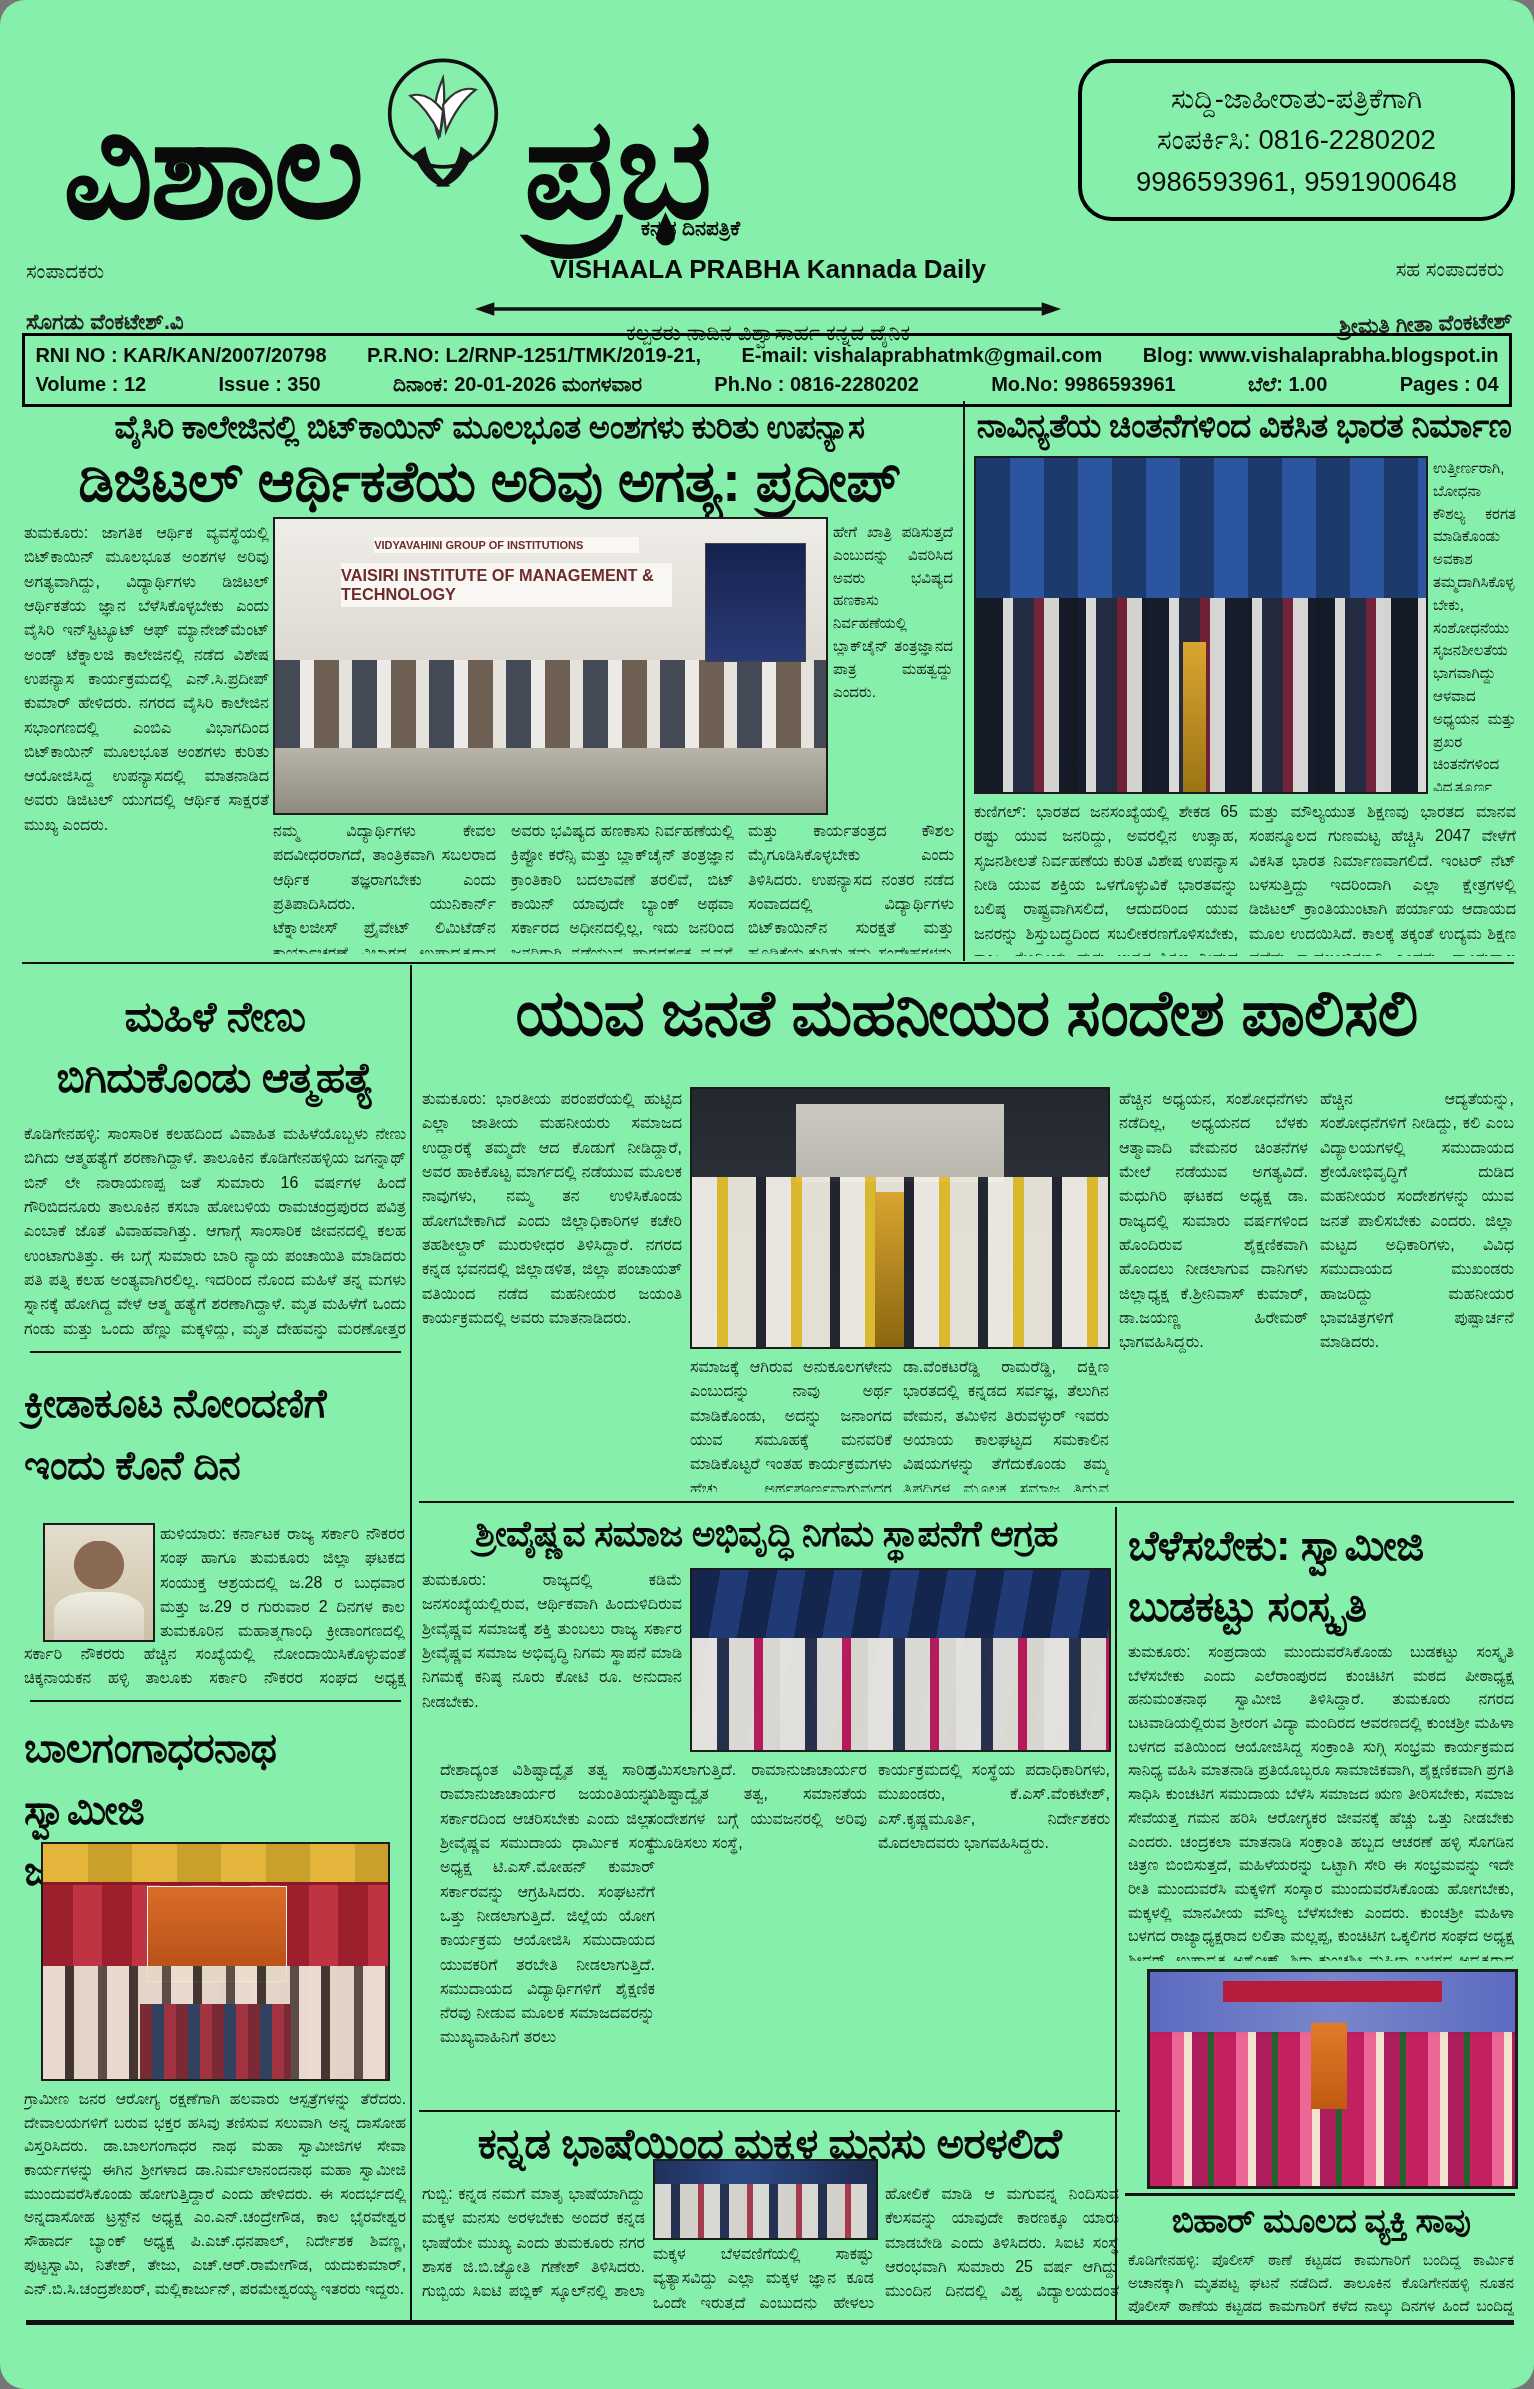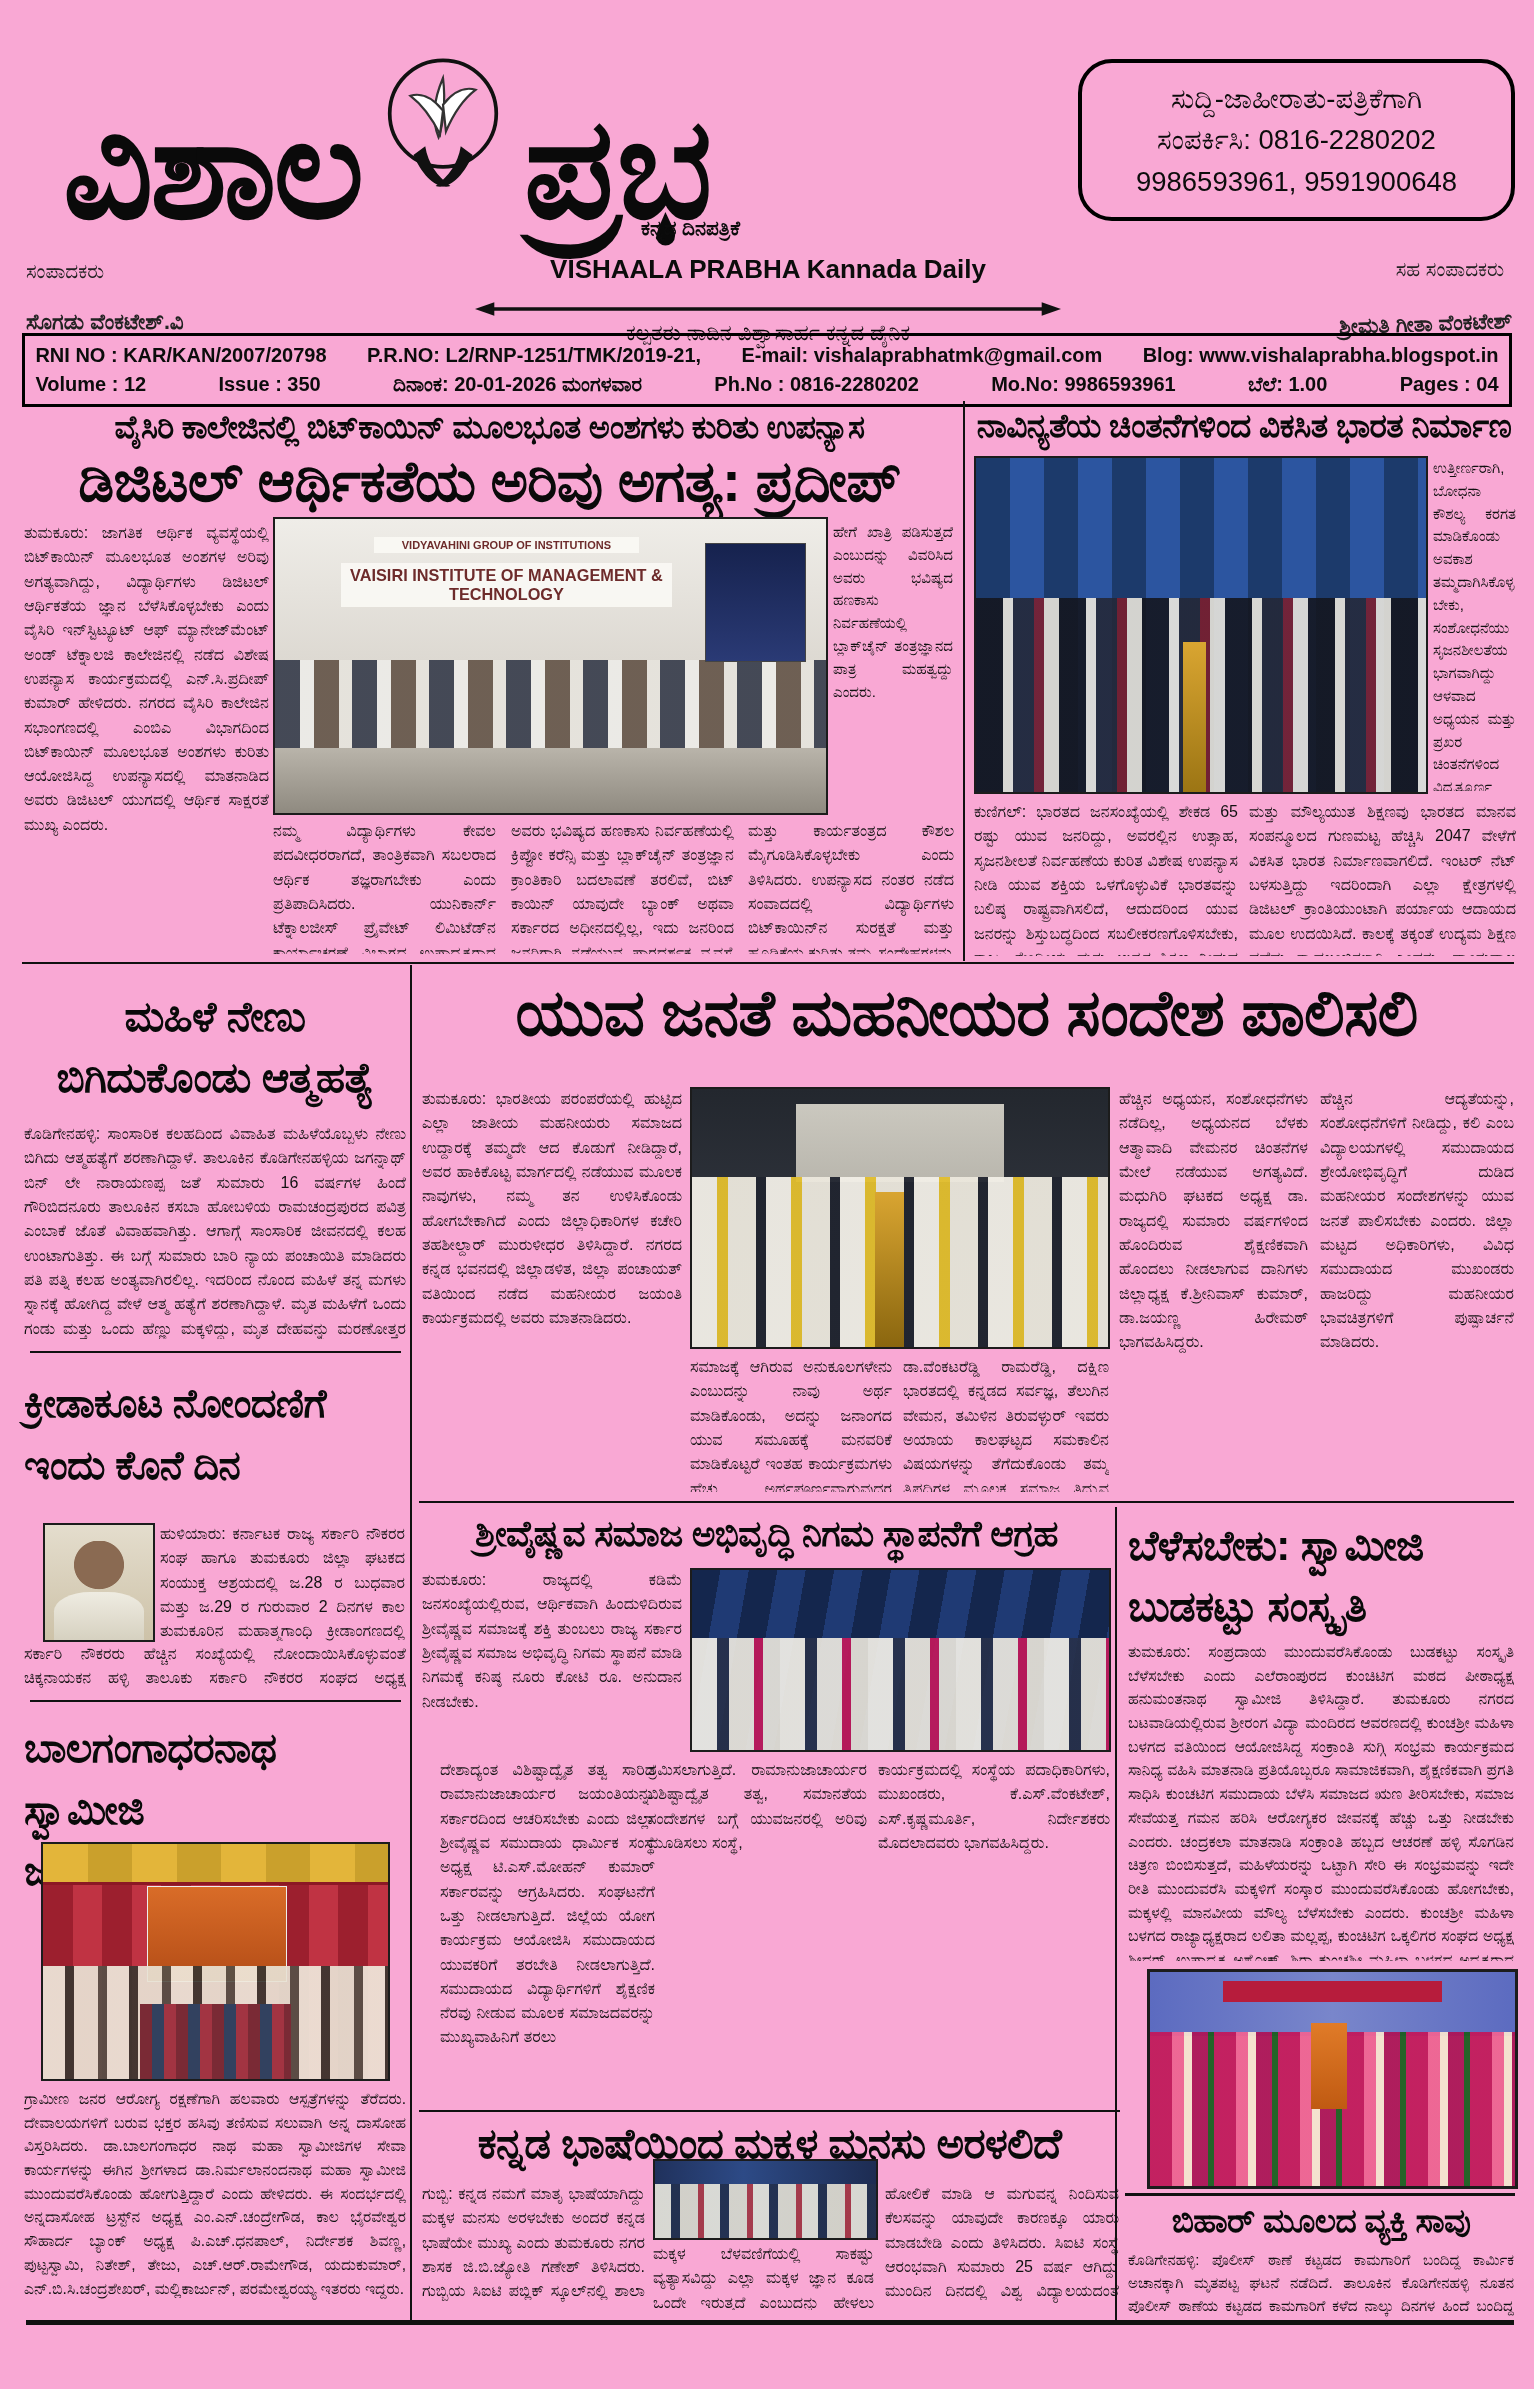--- a/index.html
+++ b/index.html
@@ -1,36 +1,36 @@
 <!DOCTYPE html>
 <html style="font-size:12px"><head>
 <meta charset="utf-8">
 <style>
   html,body{margin:0;padding:0;background:#777;}
-  .page{position:relative;width:1534px;height:2389px;background:#f9a8d4;color:#0c0c0c;
-        font-family:"Liberation Sans","DejaVu Sans",sans-serif;overflow:hidden;}
+  .page{position:relative;width:1534px;height:2389px;background:#86efac;color:#0c0c0c;
+        font-family:"Liberation Sans","DejaVu Sans",sans-serif;overflow:hidden;border-radius:25px;}
   .abs{position:absolute;}
   .headline{font-weight:900;color:#0a0a0a;letter-spacing:-0.7px;line-height:1.12;}
   .center{text-align:center;}
   .body-col{font-size:16px;line-height:1.52;text-align:justify;color:#111;word-break:break-word;overflow:hidden;}
   .rule-h{position:absolute;background:#111;}
   .rule-v{position:absolute;background:#111;}
   .photo{position:absolute;border:2.2px solid #1c1c1c;overflow:hidden;background:#cfcdc8;}
   .photo .layer{position:absolute;left:0;right:0;}
   .masthead-title{display:flex;align-items:flex-end;justify-content:flex-start;gap:7.4px;}
   .masthead-word{font-size:140px;font-weight:900;line-height:0.9;letter-spacing:-3px;color:#0a0a0a;
                  font-family:"DejaVu Serif","Liberation Serif",serif;}
   .contact-box{border:4.5px solid #000;border-radius:34px;display:flex;flex-direction:column;
                justify-content:center;align-items:center;font-weight:normal;font-size:27.5px;line-height:1.5;text-align:center;}
   .info-bar{border:3px solid #000;display:flex;flex-direction:column;justify-content:space-evenly;
             font-weight:bold;font-size:20px;padding:3px 10.4px;box-sizing:border-box;}
   .info-row{display:flex;justify-content:space-between;white-space:nowrap;}
   .small-role{font-size:20px;color:#222;}
   .editor-name{font-size:21.5px;color:#222;font-weight:bold;}
-  .banner-strip{position:absolute;background:rgba(250,249,244,0.92);color:#6d2b2b;font-weight:900;text-align:center;}
+  .banner-strip{position:absolute;background:rgba(250,249,244,0.92);color:#6d2b2b;font-weight:900;text-align:left;}
 </style>
 </head>
 <body>
 
 <div class="page">
 
   <div class="abs masthead-title" style="left:63px;top:45px;width:995px;height:186px;">
     <span class="masthead-word">ವಿಶಾಲ</span>
     <span class="abs" style="position:static;display:inline-block;width:148px;height:186px;">
       <svg viewBox="0 0 100 125" width="148" height="186">

